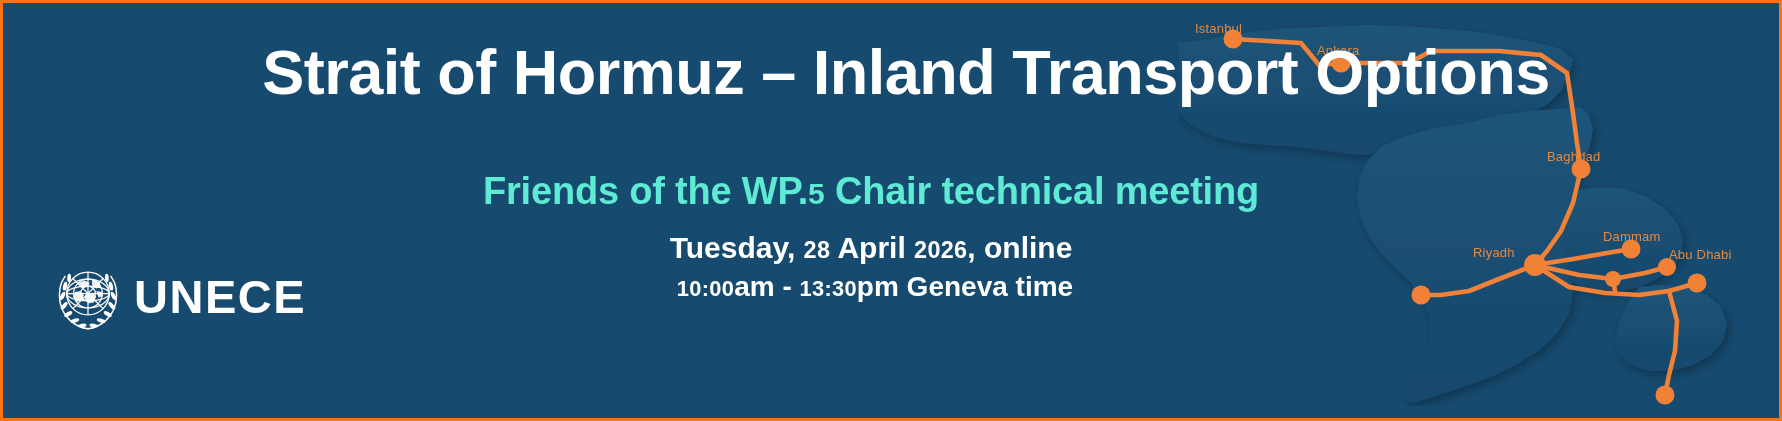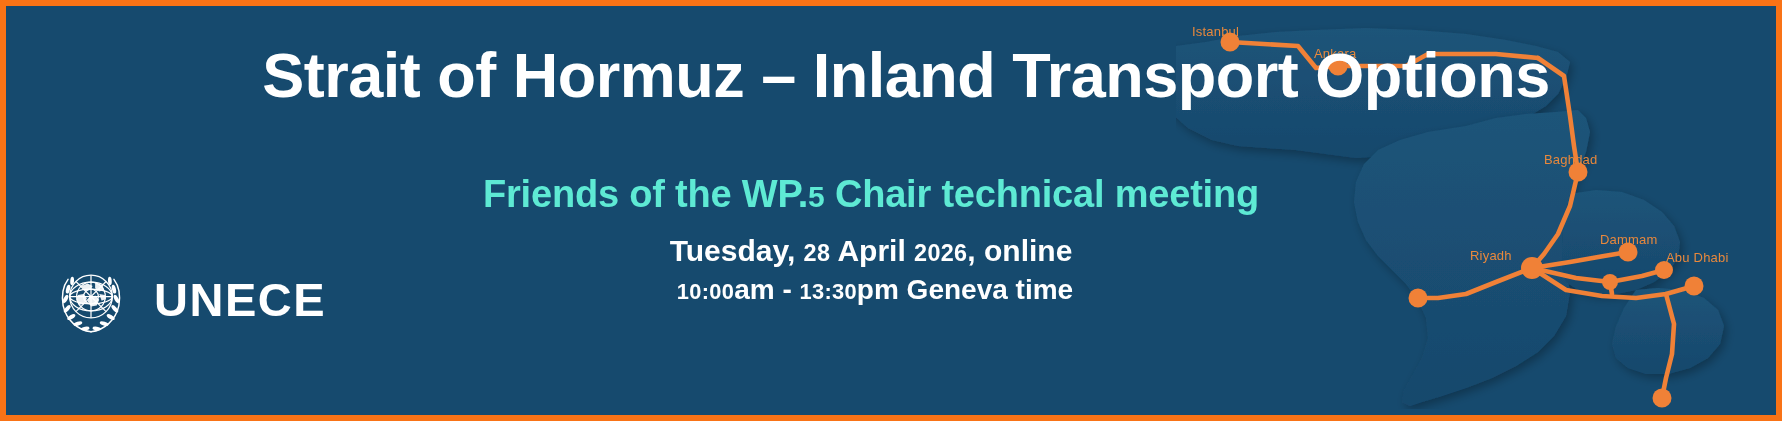--- a/index.html
+++ b/index.html
@@ -10,21 +10,21 @@
   }
   body {
     font-family: "Liberation Sans", sans-serif;
   }
 
   .banner {
     position: relative;
     width: 1782px;
     height: 421px;
     box-sizing: border-box;
-    border: 6px solid #f97316;
+    border: 3px solid #f97316;
     background: #164a6e;
     overflow: hidden;
   }
 
   .banner-inner {
     position: absolute;
     inset: 0;
     overflow: hidden;
   }
 
@@ -128,21 +128,21 @@
     letter-spacing: 0.3px;
   }
 
   
   .logo {
     position: absolute;
     left: 44px;
     top: 252px;
     display: flex;
     align-items: center;
-    gap: 22px;
+    gap: 5px;
   }
   .logo-emblem {
     width: 82px;
     height: 82px;
     flex: 0 0 auto;
   }
   .logo-text {
     color: #ffffff;
     font-family: "Liberation Sans", sans-serif;
     font-weight: bold;

